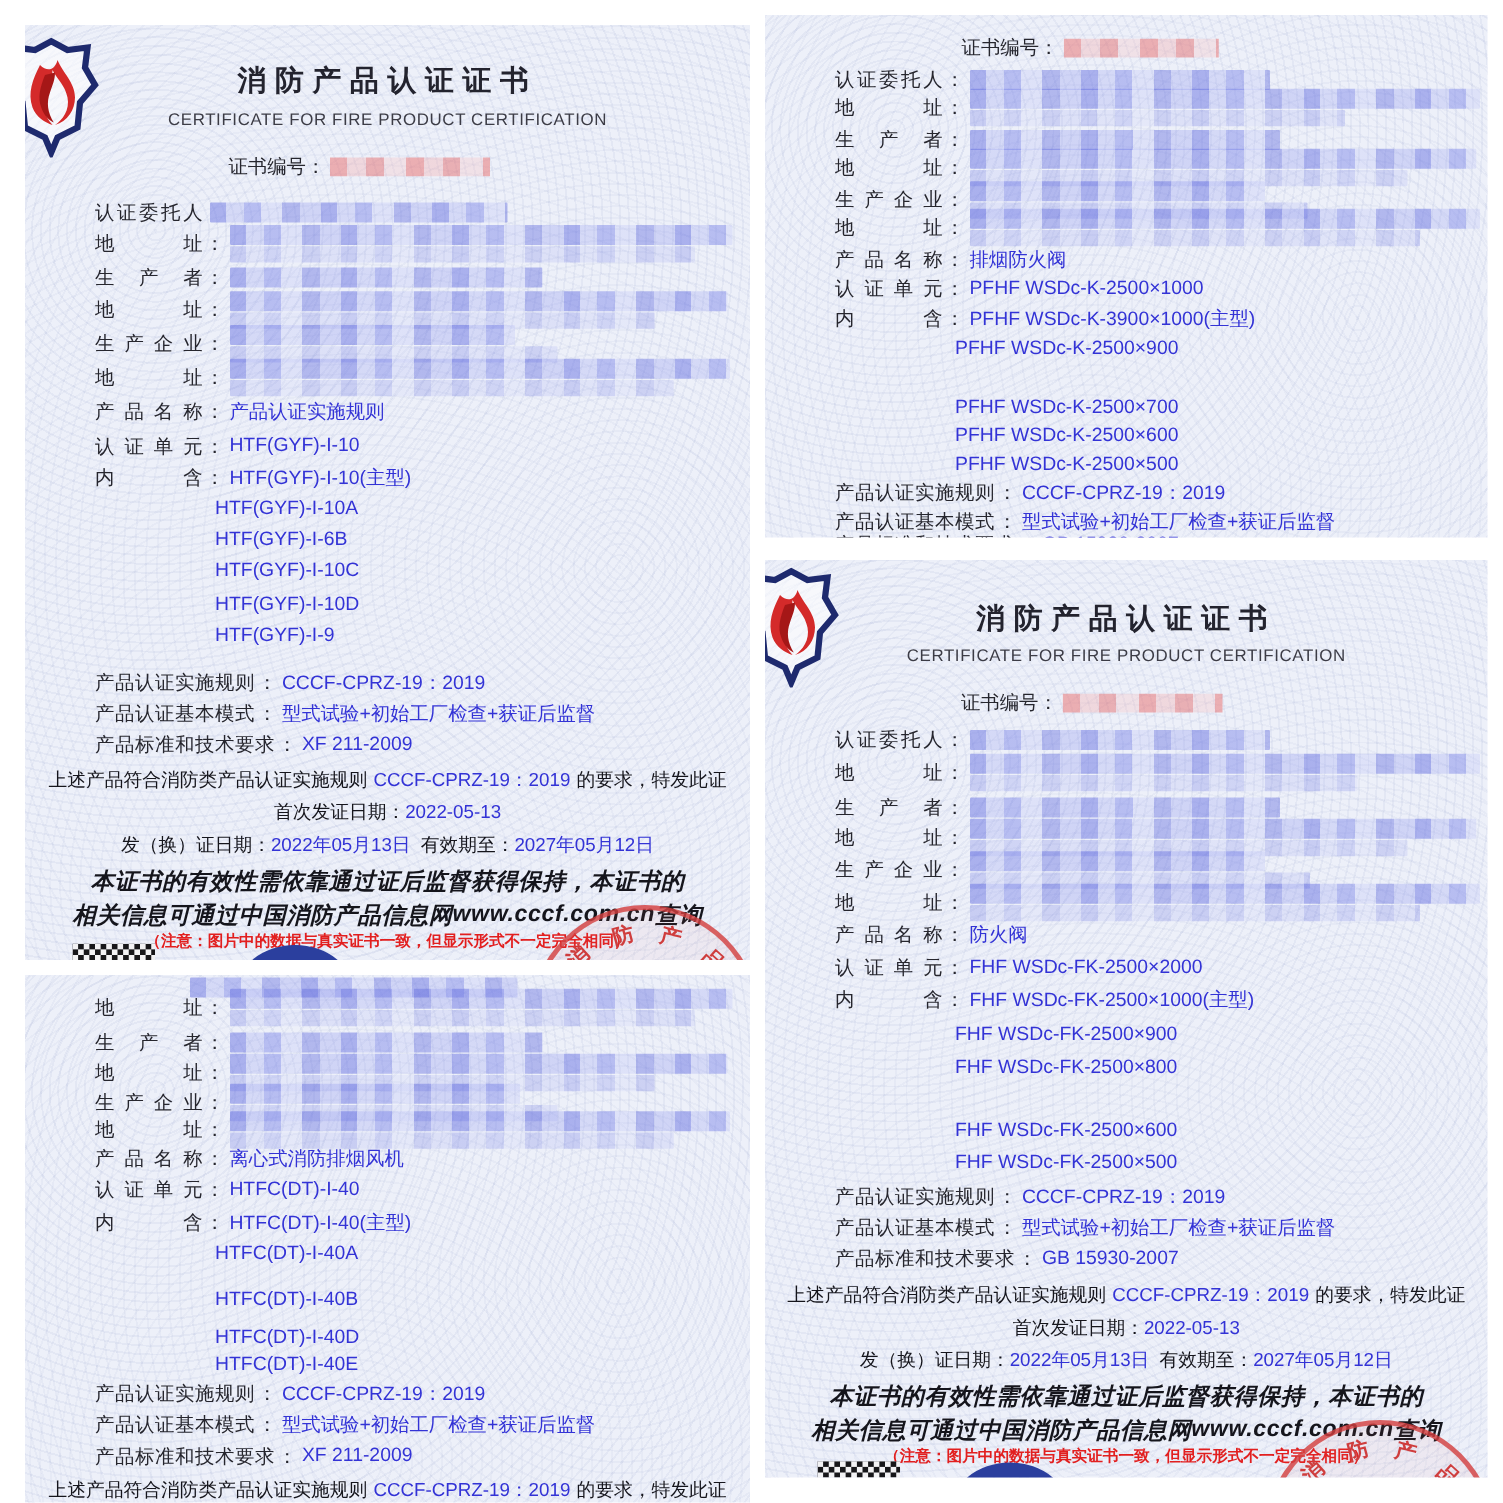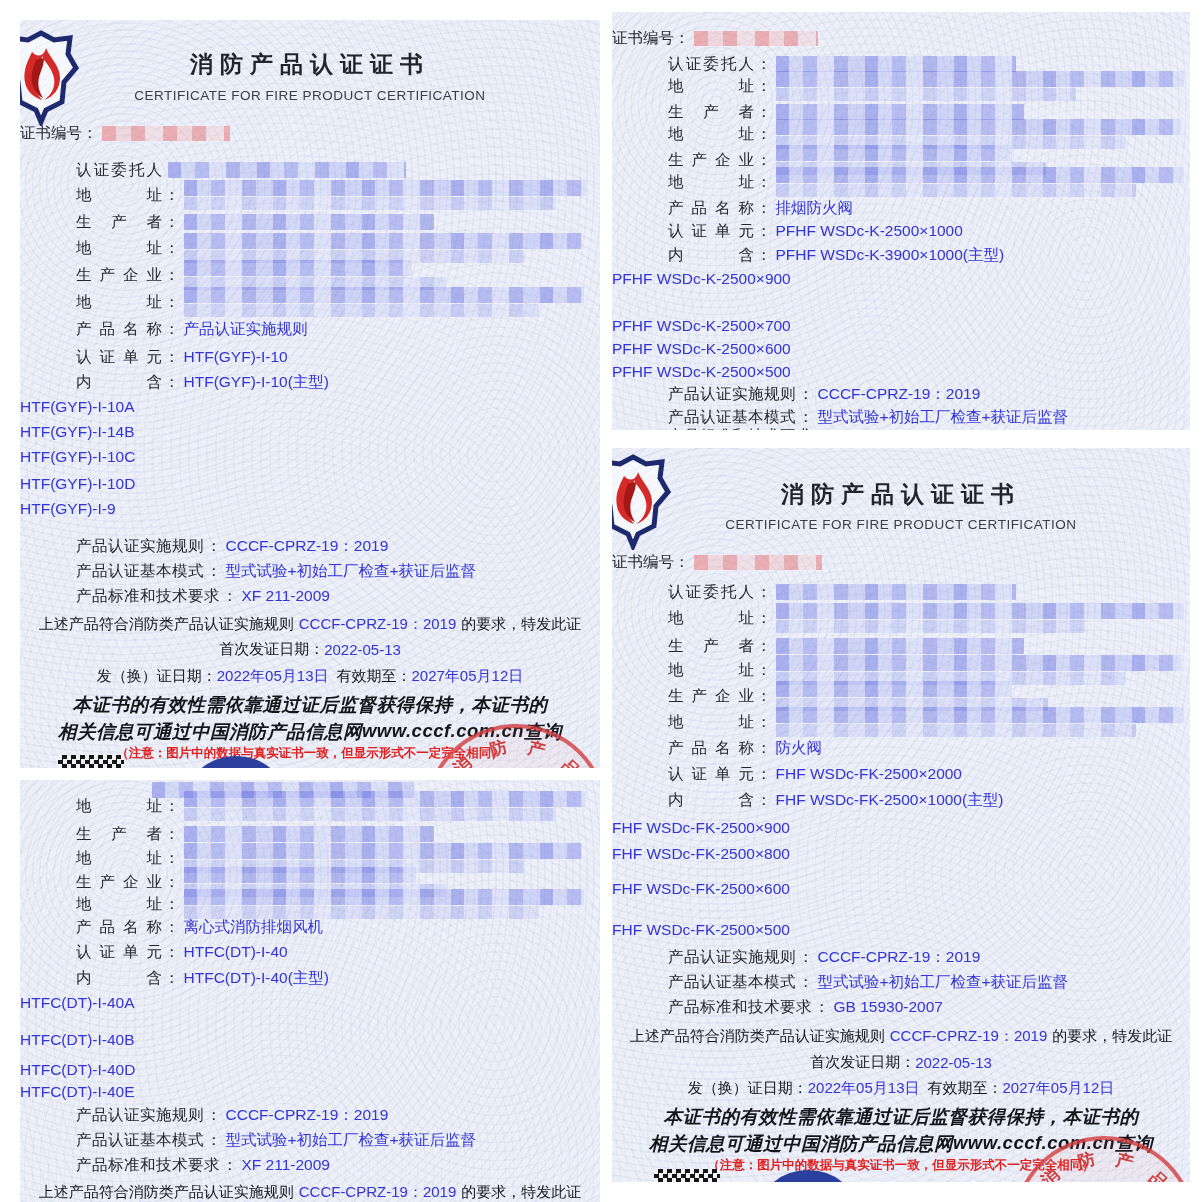--- a/index.html
+++ b/index.html
@@ -17,33 +17,33 @@
       repeating-radial-gradient(circle at 82% 58%, rgba(138,152,198,.08) 0 1.5px, transparent 1.5px 9px),
       repeating-radial-gradient(circle at 45% 92%, rgba(138,152,198,.07) 0 1.5px, transparent 1.5px 8px);
   }
   #cert-tl{left:20px;top:20px;width:580px;height:748px;}
   #cert-bl{left:20px;top:780px;width:580px;height:422px;}
   #cert-tr{left:612px;top:12px;width:578px;height:418px;}
   #cert-br{left:612px;top:448px;width:578px;height:734px;}
 
   .row{position:absolute;left:0;right:0;height:20px;display:flex;align-items:center;}
   .f{padding-left:56px;}
-  .item{}
+  .item{padding-left:152px;}
   .c{justify-content:center;}
   .row,.row span{font-size:15.5px;}
 
   .lbl{display:inline-block;width:86px;text-align:justify;text-align-last:justify;color:#26262e;flex:0 0 86px;}
   .lbl-long{display:inline-block;color:#26262e;letter-spacing:.5px;font-size:15px;}
   .cl{color:#26262e;margin:0 4px 0 2px;}
   .blue{color:#3333d6;}
   .blk{color:#15151c;}
 
   .title-row{font-size:23px;letter-spacing:7px;color:#23232e;font-weight:700;height:28px;text-align:right;}
   .subtitle-row{font-size:13.5px;letter-spacing:.5px;color:#3c3c46;height:18px;}
-  .certno-row{justify-content:flex-start;padding-right:45px;}
+  .certno-row{justify-content:center;padding-right:45px;}
   .certno-lbl{color:#26262e;font-size:15px;margin-right:4px;}
 
   .rd{display:inline-block;height:16px;border-radius:1px;background-image:repeating-linear-gradient(90deg,
       rgba(104,114,226,.50) 0 13px, rgba(150,158,240,.28) 13px 27px,
       rgba(120,130,232,.46) 27px 41px, rgba(168,175,246,.22) 41px 58px,
       rgba(96,106,222,.42) 58px 72px, rgba(140,148,238,.30) 72px 89px);}
   .rd.l2{opacity:.55;height:13px;margin-top:1px;}
   .rdw{display:flex;flex-direction:column;}
   .rp{display:inline-block;height:15px;background-image:repeating-linear-gradient(90deg,
       rgba(233,120,120,.55) 0 14px, rgba(244,170,170,.35) 14px 29px,
@@ -145,21 +145,21 @@
   </div>
   <div class="row f" style="top:352px">
     <span class="lbl">内含</span>
       <span class="cl">：</span>
     <span class="blue">HTF(GYF)-I-10(主型)</span>
   </div>
   <div class="row item" style="top:377px">
       <span class="blue">HTF(GYF)-I-10A</span>
     </div>
   <div class="row item" style="top:402px">
-      <span class="blue">HTF(GYF)-I-14B</span>
+      <span class="blue">HTF(GYF)-I-6B</span>
     </div>
   <div class="row item" style="top:427px">
       <span class="blue">HTF(GYF)-I-10C</span>
     </div>
   <div class="row item" style="top:454px">
       <span class="blue">HTF(GYF)-I-10D</span>
     </div>
   <div class="row item" style="top:479px">
       <span class="blue">HTF(GYF)-I-9</span>
     </div>
@@ -467,21 +467,21 @@
     <span class="lbl">内含</span>
       <span class="cl">：</span>
     <span class="blue">FHF WSDc-FK-2500×1000(主型)</span>
   </div>
   <div class="row item" style="top:370px">
       <span class="blue">FHF WSDc-FK-2500×900</span>
     </div>
   <div class="row item" style="top:396px">
       <span class="blue">FHF WSDc-FK-2500×800</span>
     </div>
-  <div class="row item" style="top:431px">
+  <div class="row item" style="top:447px">
       <span class="blue">FHF WSDc-FK-2500×600</span>
     </div>
   <div class="row item" style="top:472px">
       <span class="blue">FHF WSDc-FK-2500×500</span>
     </div>
   <div class="row f" style="top:499px">
     <span class="lbl-long">产品认证实施规则</span>
       <span class="cl">：</span>
     <span class="blue">CCCF-CPRZ-19：2019</span>
   </div>

